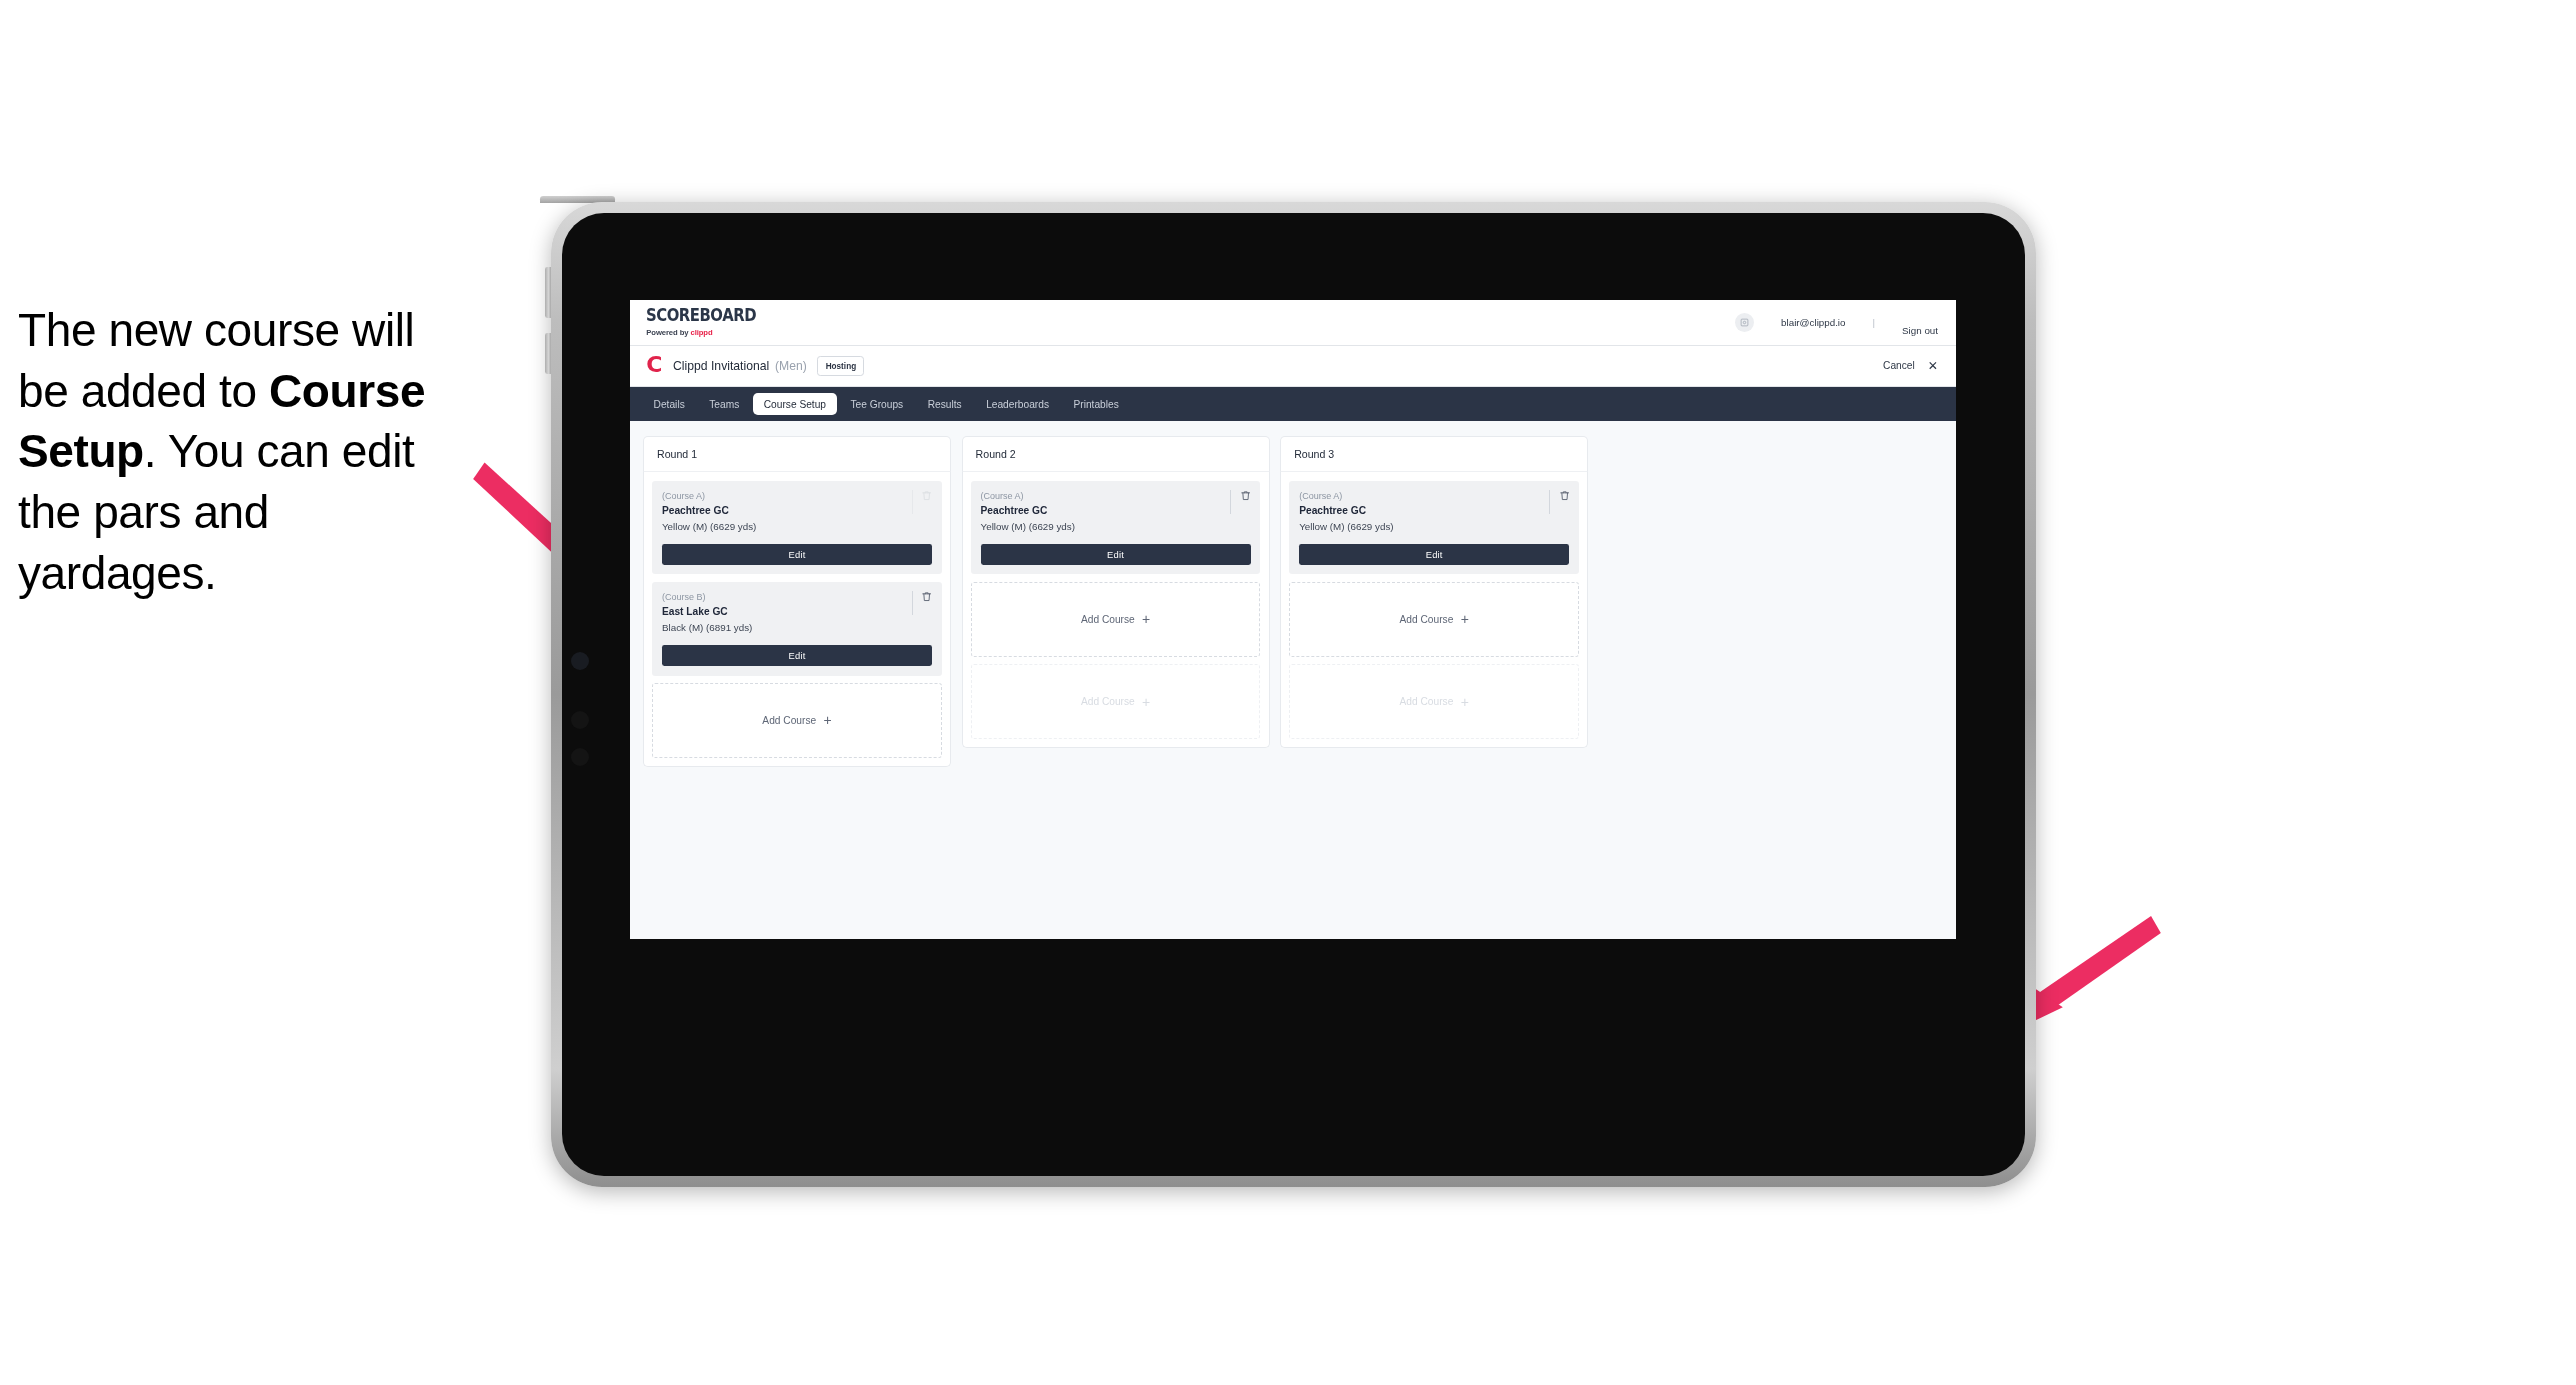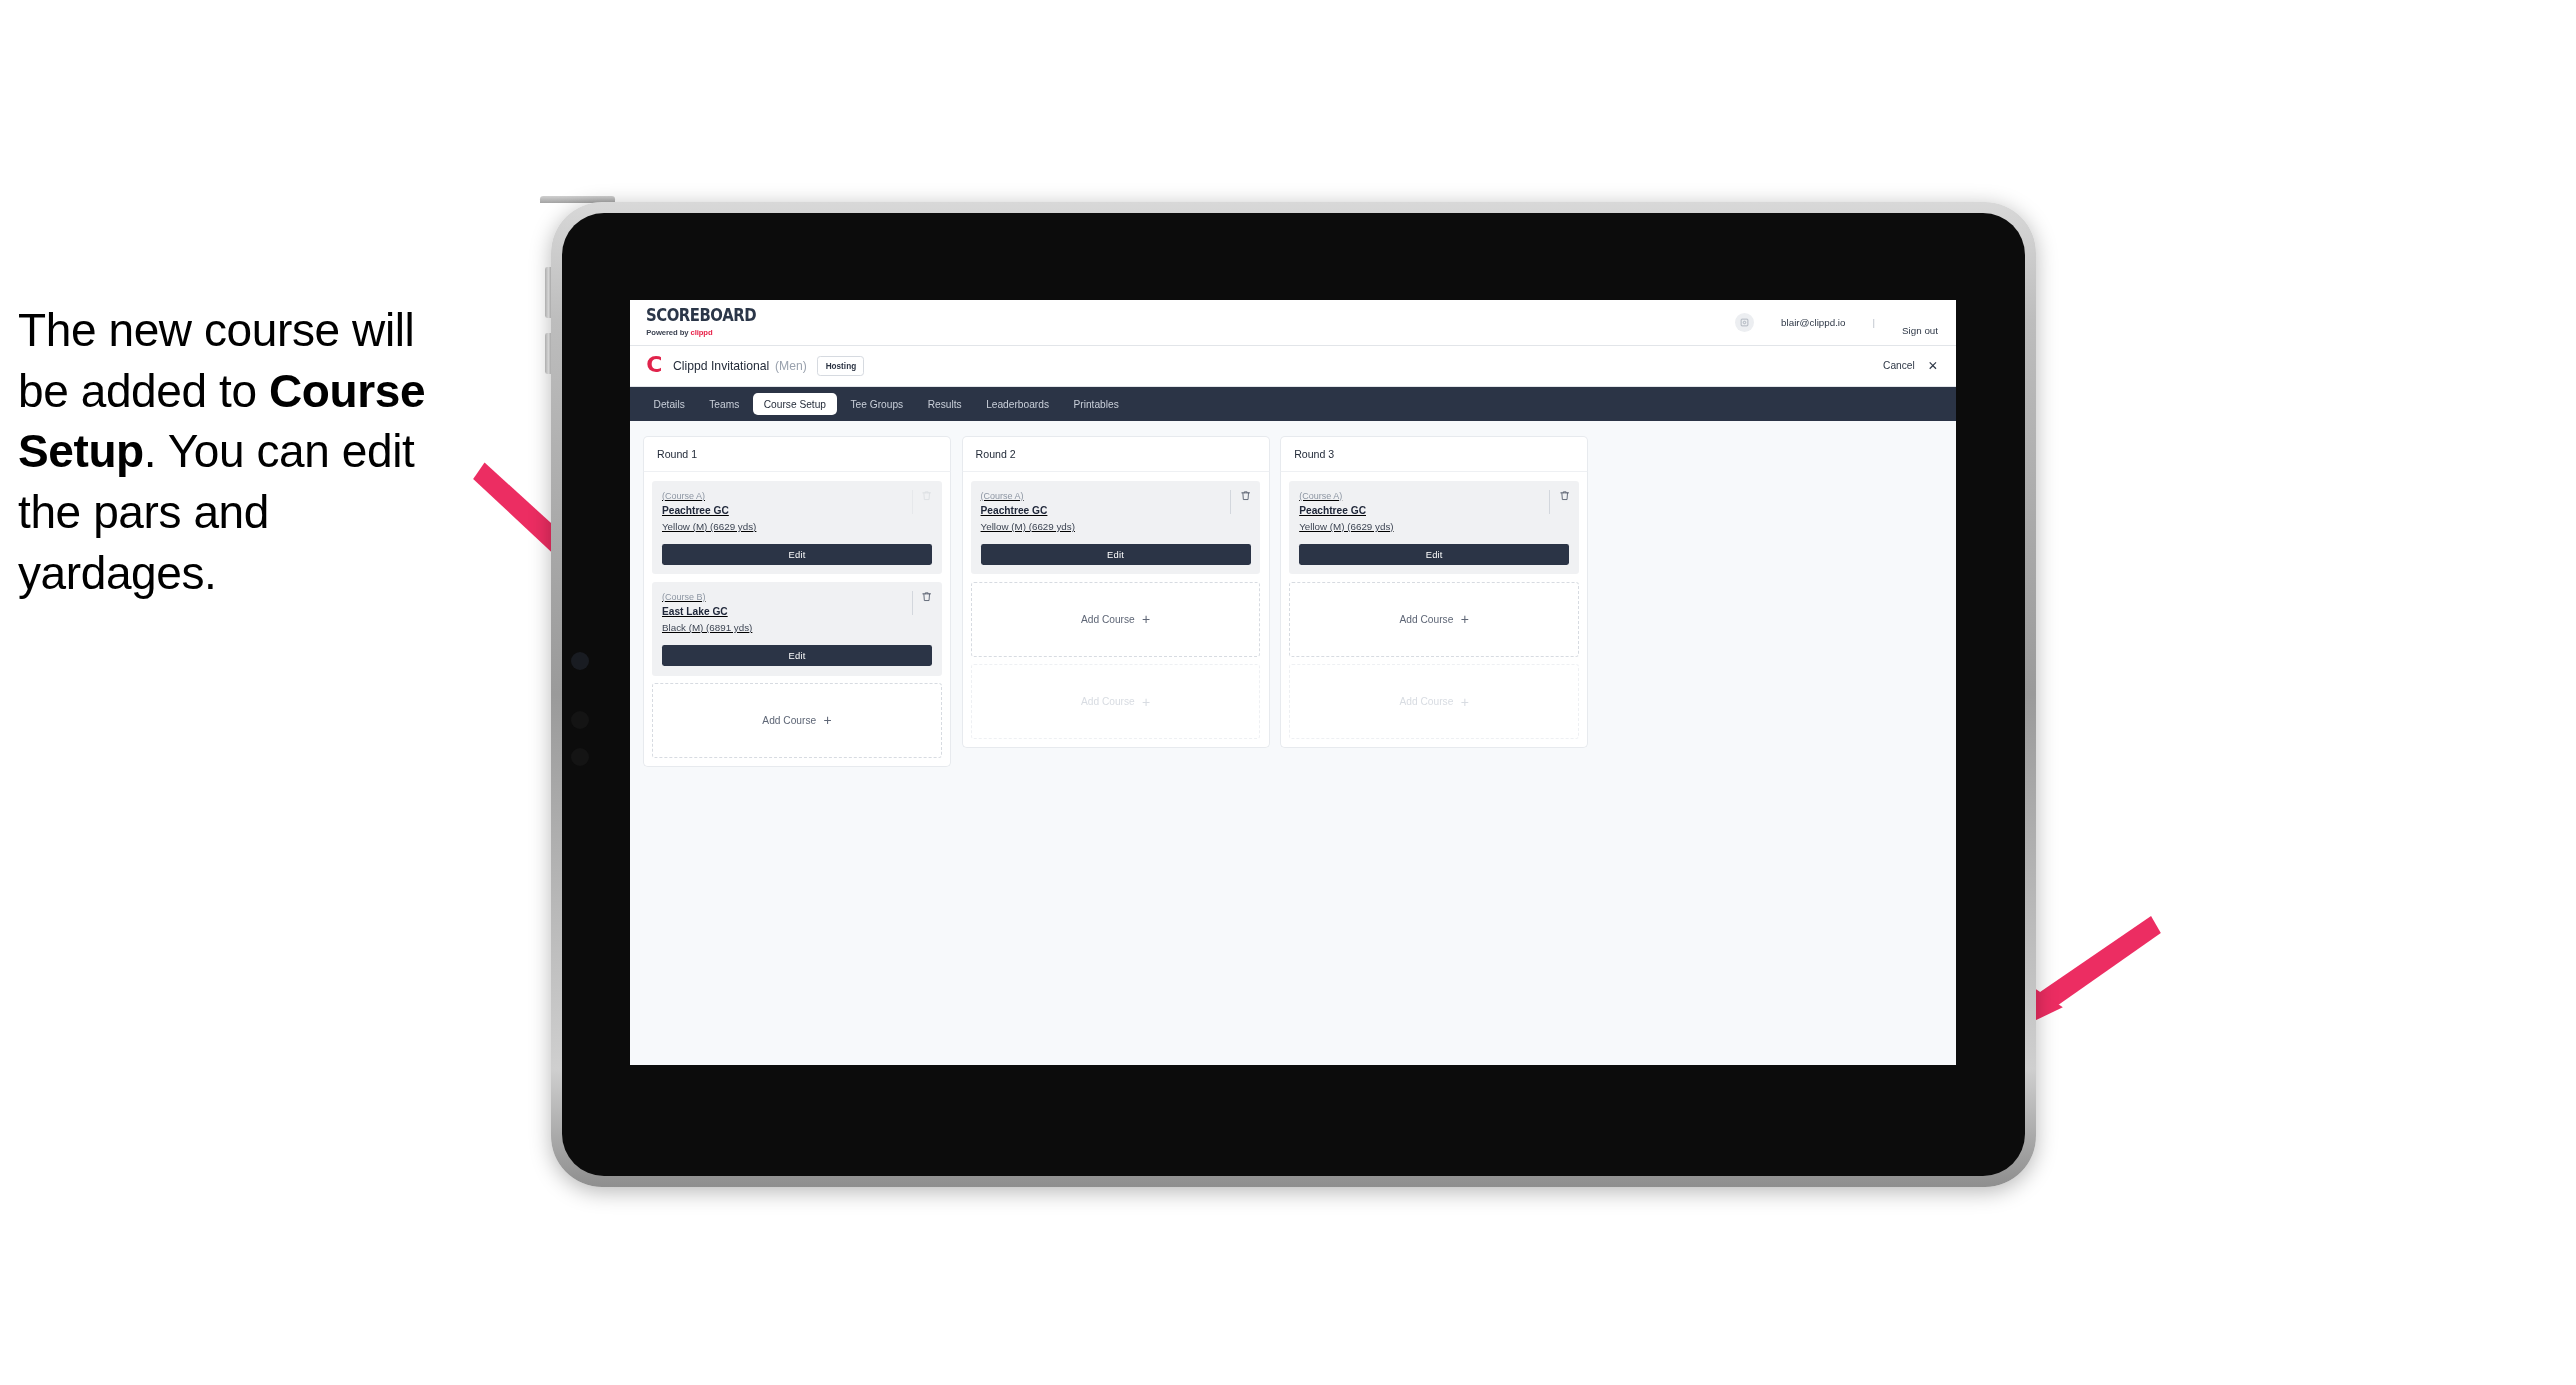--- a/index.html
+++ b/index.html
@@ -61,21 +61,21 @@
     border-radius:50%; background:#191c22; }
   .lens2 { position:absolute; left:571px; top:711px; width:18px; height:18px;
     border-radius:50%; background:#141414; }
   .lens3 { position:absolute; left:571px; top:748px; width:18px; height:18px;
     border-radius:50%; background:#141414; }
 
   
   #app {
     position: absolute;
     left: 630px; top: 300px;
-    width: 1326px; height: 765px;
+    width: 1326px; height: 639px;
     background: #f7f9fb;
     overflow: hidden;
     font-family: "Liberation Sans", sans-serif;
   }
 
   
   #topbar {
     height: 46px; background: #ffffff;
     border-bottom: 0.8px solid #e2e5e9;
     display: flex; align-items: center;
@@ -163,21 +163,20 @@
   }
   .round-body {
     background:#ffffff; border:0.8px solid #e7eaee; border-top:0.8px solid #eef0f3;
     border-radius: 0 0 4.9px 4.9px;
     padding: 8.2px; display:flex; flex-direction:column; gap: 7.3px;
   }
 
   .course-card {
     background:#f0f1f3; border-radius: 3.3px; padding: 9px 9.8px 9.8px 9.8px;
     position: relative;
-    text-decoration: underline;
   }
   .course-label { font-size: 9px; color:#8d96a3; line-height:1.5; }
   .course-name { font-size: 10.2px; color:#20283a; font-weight:700; line-height:1.55; }
   .course-tee  { font-size: 9.8px; color:#3d4553; line-height:1.6; }
   .card-actions {
     position:absolute; right: 9px; top: 9px;
     display:flex; align-items:flex-start; gap: 9px;
   }
   .vdivide { width:0.8px; height: 24.5px; background:#d3d7dd; }
   .vdivide.dim { background:#e6e8eb; }

